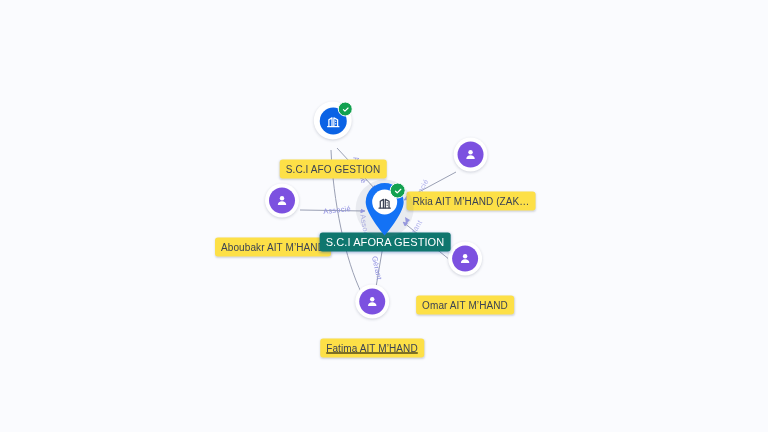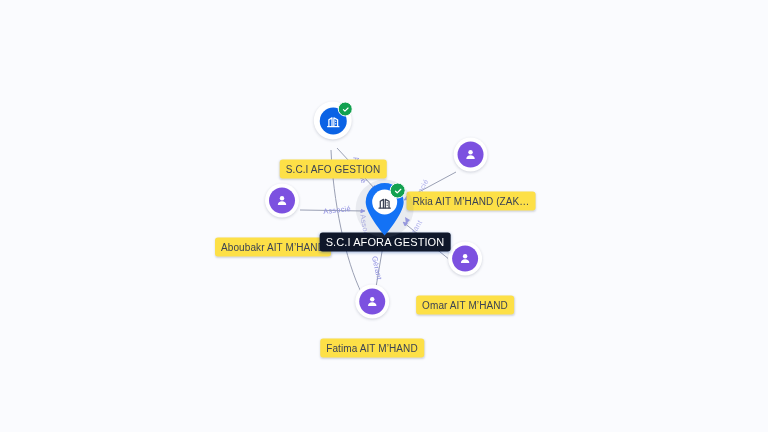--- a/index.html
+++ b/index.html
@@ -145,21 +145,21 @@
     color: #3b4254;
     font-size: 10px;
     line-height: 13px;
     padding: 3px 6px 3px 6px;
     border-radius: 3px;
     white-space: nowrap;
     box-shadow: 0 1px 2px rgba(40,50,80,0.18);
     letter-spacing: 0.1px;
   }
   .node-label.selected {
-    background: #0f172a;
+    background: #0f766e;
     color: #ffffff;
     box-shadow: 0 1px 3px rgba(20,70,160,0.35);
     font-size: 11px;
   }
   .label-offset-left  { margin-left: -18px; }
 
   
   .edge-label {
     position: absolute;
     font-size: 7.5px;
@@ -259,21 +259,21 @@
       <div class="avatar-disc">
         <svg width="14" height="14" viewBox="0 0 24 24" fill="#ffffff">
           <circle cx="12" cy="8" r="3.8"></circle>
           <path d="M4.8 19.5c0-3.9 3.2-6.2 7.2-6.2s7.2 2.3 7.2 6.2z"></path>
         </svg>
       </div>
     </div>
     <div class="node-label">Rkia AIT M’HAND (ZAK…</div>
   </div>
 
-  <div class="node" style="left:372px; top:321px;">
+  <div class="node" style="left:372px; top:321px;text-decoration:underline;">
     <div class="avatar-ring">
       <div class="avatar-disc">
         <svg width="14" height="14" viewBox="0 0 24 24" fill="#ffffff">
           <circle cx="12" cy="8" r="3.8"></circle>
           <path d="M4.8 19.5c0-3.9 3.2-6.2 7.2-6.2s7.2 2.3 7.2 6.2z"></path>
         </svg>
       </div>
     </div>
     <div class="node-label">Fatima AIT M’HAND</div>
   </div>

